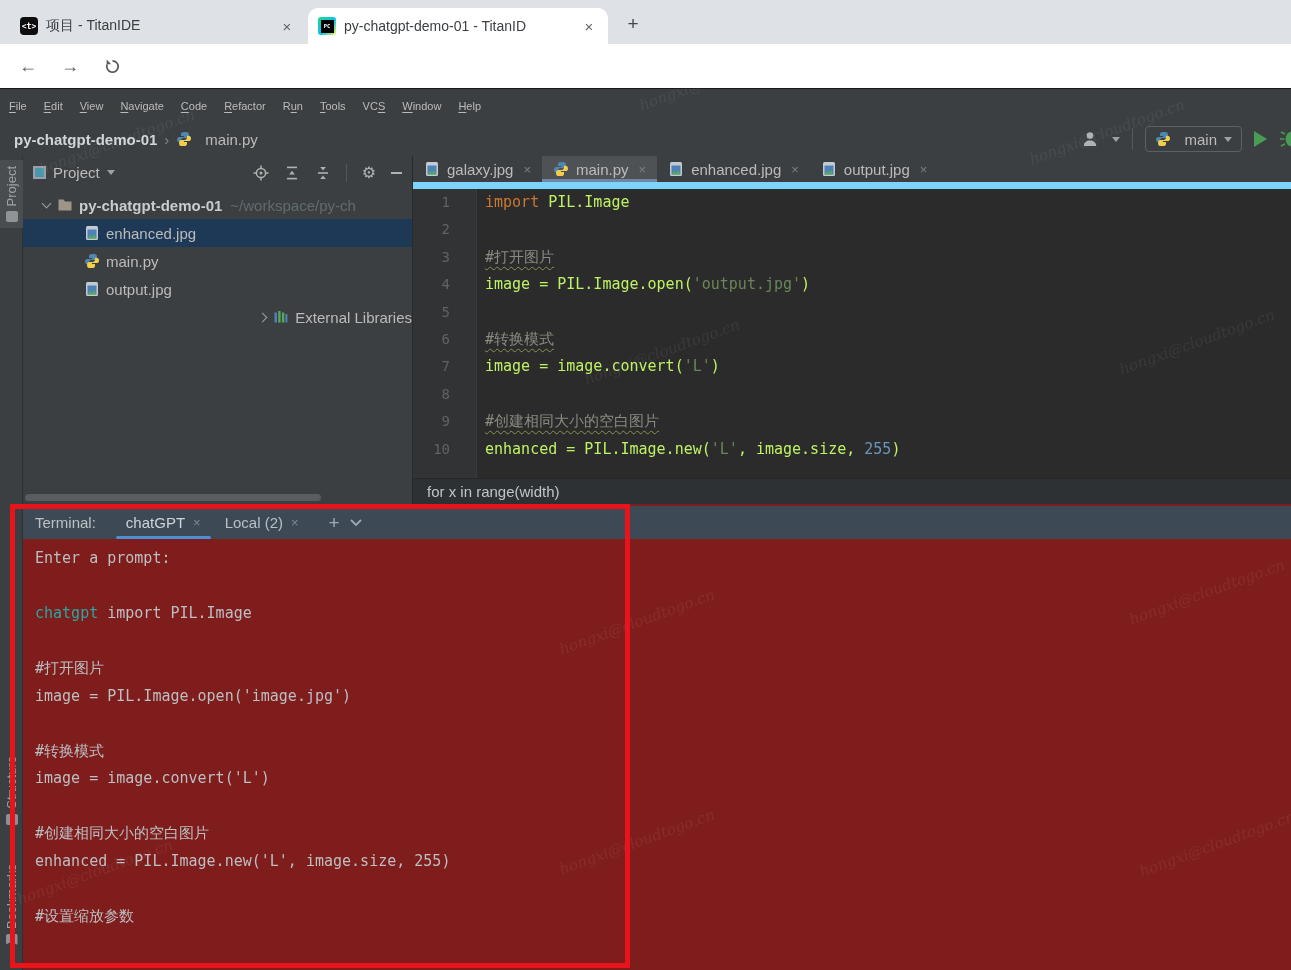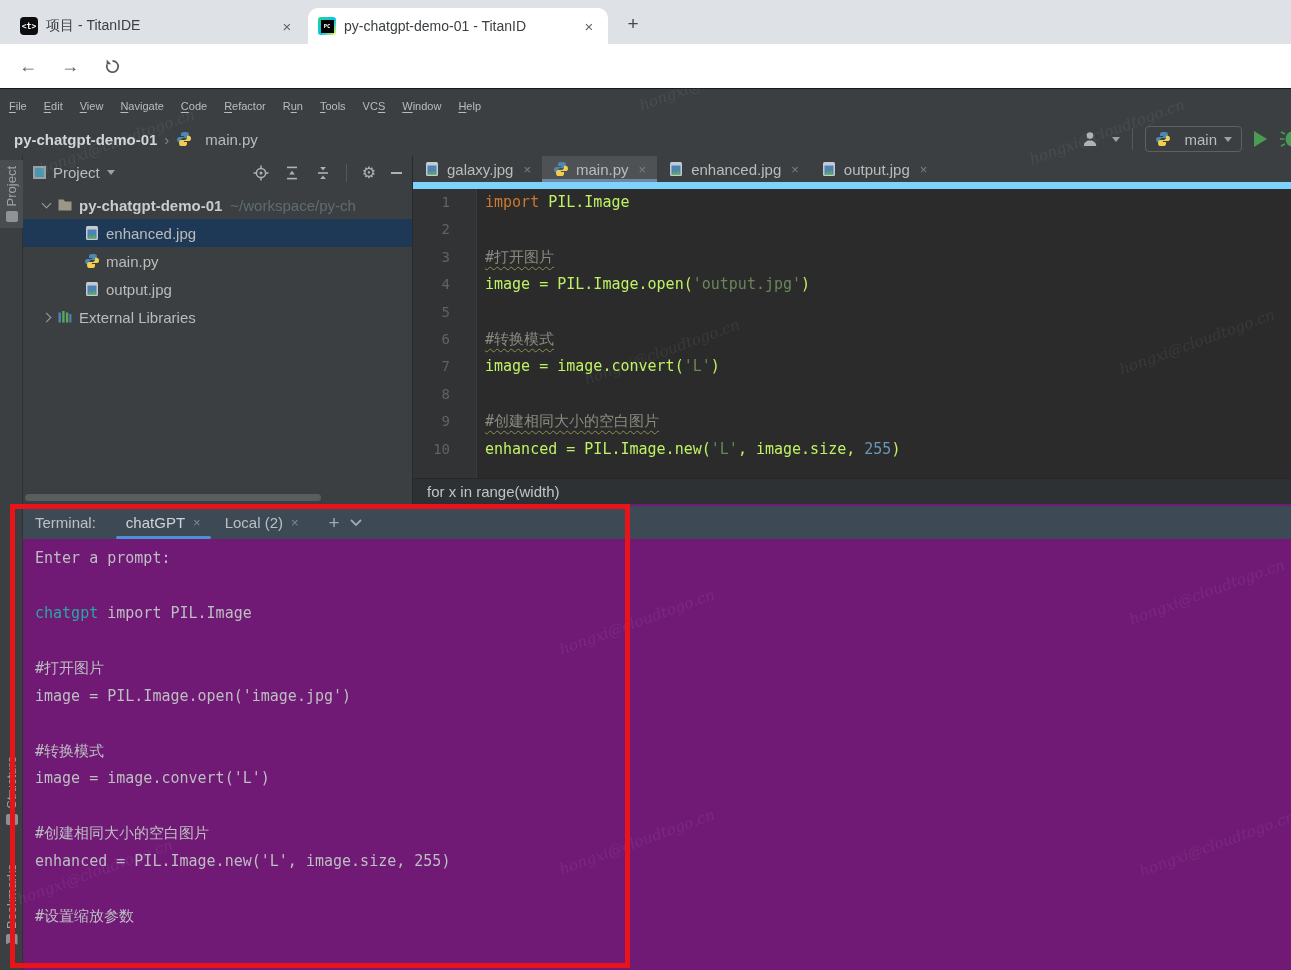--- a/index.html
+++ b/index.html
@@ -91,21 +91,21 @@
   .seg-kw { color:#cc7832; }
   .seg-def { color:#bef264; }
   .seg-str { color:#6a8759; }
   .seg-num { color:#6897bb; }
   .seg-comment { color:#8a8a80; }
   .seg-wavy { text-decoration:underline wavy #8a9150 1px; text-underline-offset:4px; }
   .ctxstrip { position:absolute; left:0; bottom:0; right:0; height:26px; background:#2e3134; border-top:1px solid #24262a;
               display:flex; align-items:center; padding-left:14px; font-size:15px; color:#c0c4c8; }
 
   
-  .terminal { position:absolute; left:23px; top:415px; right:0; bottom:0; background:#701a75; }
+  .terminal { position:absolute; left:23px; top:415px; right:0; bottom:0; background:#7f1d1d; }
   .t-bar { position:absolute; left:0; top:2px; right:0; height:33px; background:#3d4a56; display:flex; align-items:center;
            padding-left:12px; font-size:15px; color:#bdc0c3; }
   .t-label { margin-right:18px; }
   .t-tab { position:relative; height:33px; display:flex; align-items:center; gap:8px; padding:0 12px; color:#b9bfc5; }
   .t-tab.active { color:#ced3d8; }
   .t-tab.active::after { content:""; position:absolute; left:2px; right:2px; bottom:0; height:3px; background:#4b8fd5; border-radius:2px; }
   .t-tab .x { color:#818991; font-size:13px; }
   .t-plus { font-size:19px; color:#9fa8b0; margin:0 10px 0 18px; }
   .t-out { position:absolute; left:12px; top:41px; right:4px; bottom:0; font-family:"DejaVu Sans Mono",monospace;
            font-size:15px; color:#bcbfc2; }
@@ -302,21 +302,21 @@
           <div class="tree-row" style="padding-left: 61px;">
             <span class="tree-ic">
               <svg viewBox="0 0 16 16" width="16" height="16">
                 <rect x="2" y="1" width="12" height="14" rx="1.5" fill="#c3cad1"></rect>
                 <rect x="3.5" y="4.5" width="9" height="9" fill="#4f83b8"></rect>
                 <path d="M3.5 13.5l2.8-3.6 1.9 2 1.9-2.6 2.4 4.2z" fill="#57a85a"></path>
               </svg>
             </span>
             <span class="tree-lab">output.jpg</span>
           </div>
-          <div class="tree-row" style="padding-left: 13px;">
+          <div class="tree-row" style="padding-left: 13px; justify-content: flex-end;">
             <span class="chev">
               <i class="chevmark right"></i>
             </span>
             <span class="tree-ic">
               <svg viewBox="0 0 16 16" width="16" height="16">
                 <rect x="1.5" y="3.5" width="2.4" height="10" fill="#4f83b8"></rect>
                 <rect x="5.2" y="2" width="2.4" height="11.5" fill="#57a85a"></rect>
                 <rect x="8.9" y="3.5" width="2.4" height="10" fill="#57a85a"></rect>
                 <rect x="12.4" y="5" width="2" height="8.5" fill="#4f83b8"></rect>
               </svg>

